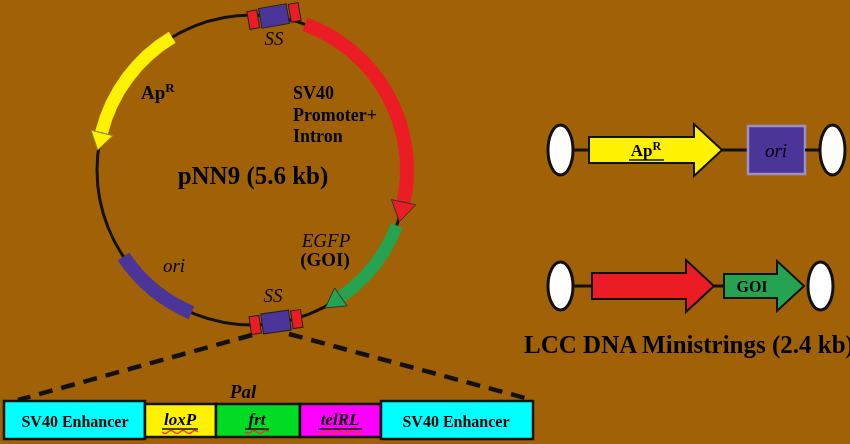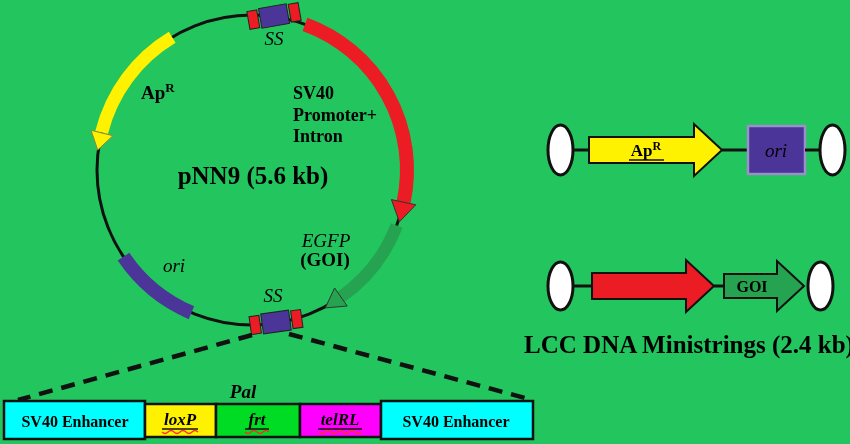--- a/index.html
+++ b/index.html
@@ -1,16 +1,16 @@
 <!DOCTYPE html>
 <html><head>
 <meta charset="utf-8">
 <style>
   html,body{margin:0;padding:0;background:#ffffff;}
-  #figure{position:relative;width:850px;height:444px;background:#22c55e;overflow:hidden;}
+  #figure{position:relative;width:850px;height:444px;background:#a16207;overflow:hidden;}
   svg{display:block;}
   svg text{font-family:"Liberation Serif","DejaVu Serif",serif;fill:#000;}
   .b{font-weight:bold;}
   .i{font-style:italic;}
 </style>
 </head>
 <body>
 
 <div id="figure">
 <svg width="850" height="444" viewBox="0 0 850 444" xmlns="http://www.w3.org/2000/svg">

